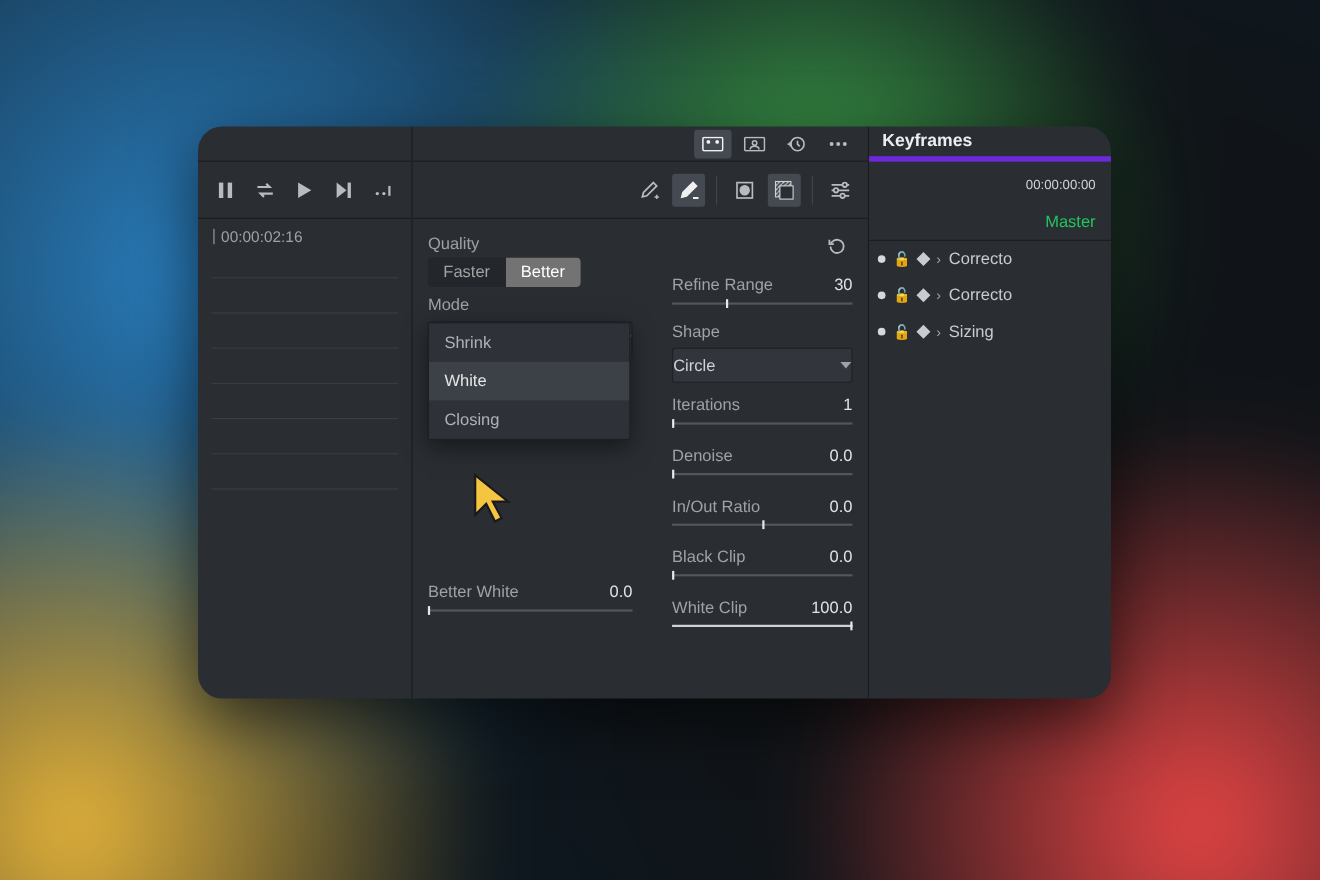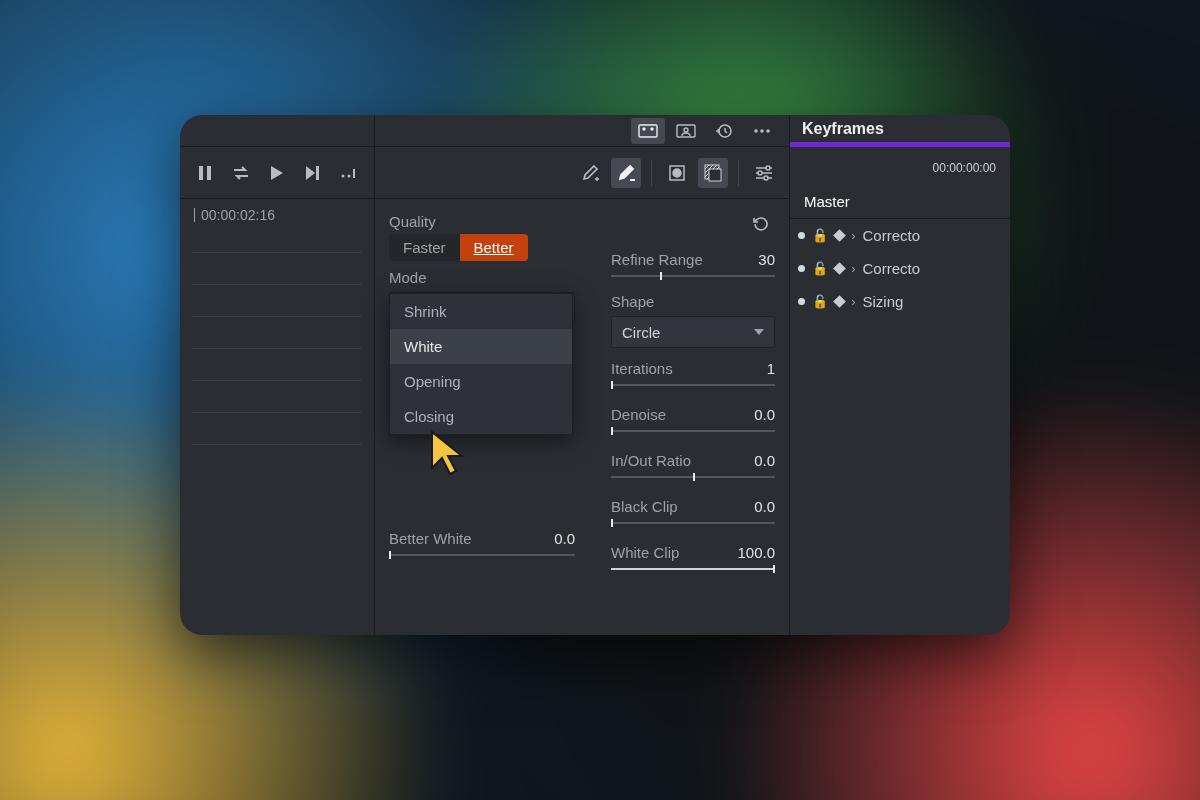--- a/index.html
+++ b/index.html
@@ -75,25 +75,25 @@
   .track {
     height:18px; border-bottom:1px solid #3a3e44; margin-bottom:14px;
   }
 
   
   .controls { padding: 10px 14px; display:flex; gap:36px; }
   .ccol { flex:1; display:flex; flex-direction:column; gap:4px; }
   .lbl { color:#9ea2a8; font-size:15px; margin-top:4px; }
   .segbtns { display:flex; background:#23262b; border-radius:4px; overflow:hidden; width:fit-content; }
   .segbtn { padding:5px 14px; cursor:pointer; color:#a3a3a3; font-size:15px;}
-  .segbtn.active { background:#c2410c; color:#fff;text-decoration:underline; }
+  .segbtn.active { background:#737373; color:#fff; }
   .dropdown {
     background:#32363c; border:1px solid #1e2125;
     height:32px; display:flex; align-items:center; justify-content:space-between;
-    padding:0 10px; border-radius:3px; cursor:pointer; color:#d0d2d6;
+    padding:0 0; border-radius:3px; cursor:pointer; color:#d0d2d6;
     margin-top:2px;
   }
   .chev { width:0;height:0; border-left:5px solid transparent;border-right:5px solid transparent;border-top:6px solid #9ea2a8;}
   .ddmenu {
     position:absolute; left:14px; top:178px; width:184px;
     background:#2e3238; border:1px solid #1c1f23;
     z-index:5; box-shadow:0 6px 20px rgba(0,0,0,0.5);
   }
   .dditem { padding:9px 14px; cursor:pointer; color:#aeb2b8; font-size:15px;}
   .dditem.hover { background:#3c4148; color:#e6e6e6;}
@@ -104,21 +104,21 @@
   .slider .thumb { position:absolute; top:-3px; width:2px; height:8px; background:#e6e8eb;}
   .reset-icon { margin-left:auto; cursor:pointer; }
 
   
   .kf-head {
     height:32px; display:flex; align-items:center; padding:0 12px;
     color:#eceff2; font-weight:600; font-size:16px;
     border-bottom:5px solid #6d28d9;
   }
   .kf-time { height:42px; display:flex; align-items:center; justify-content:flex-end; padding:0 14px; color:#d0d2d6; font-size:12px;}
-  .kf-master { text-align:left; padding:4px 14px 8px; color:#ffffff; border-bottom:1px solid #191c20;}
+  .kf-master { text-align:right; padding:4px 14px 8px; color:#22c55e; border-bottom:1px solid #191c20;}
   .kfrow { display:flex; align-items:center; gap:7px; padding:8px 6px 8px 8px; color:#c8cbd0; cursor:pointer; overflow:hidden; white-space:nowrap;}
   .dot{width:7px;height:7px;border-radius:50%;background:#d6d9dc;}
   .lock{font-size:13px;}
   .diamond{width:9px;height:9px;background:#c8cbd0;transform:rotate(45deg);}
   .gt{font-size:13px;color:#9ea2a8;}
 
   
   .cursor {
     position:absolute; left:430px; top:430px; z-index:20; pointer-events:none;
   }
@@ -331,21 +331,20 @@
         <div class="slider">
             <div class="fill" style="width:100%"></div>
             <div class="thumb" style="left:calc(100% - 2px)"></div>
           </div>
       </div>
     </div>
 
     <div class="ddmenu">
       <div class="dditem">Shrink</div>
       <div class="dditem hover">White</div>
-      <div class="dditem">Opening</div>
       <div class="dditem">Closing</div>
     </div>
   </div>
 
   <div class="right-col">
     <div class="kf-head">Keyframes</div>
     <div class="kf-time">00:00:00:00</div>
     <div class="kf-master">Master</div>
     <div class="kfrow">
       <span class="dot"></span>

